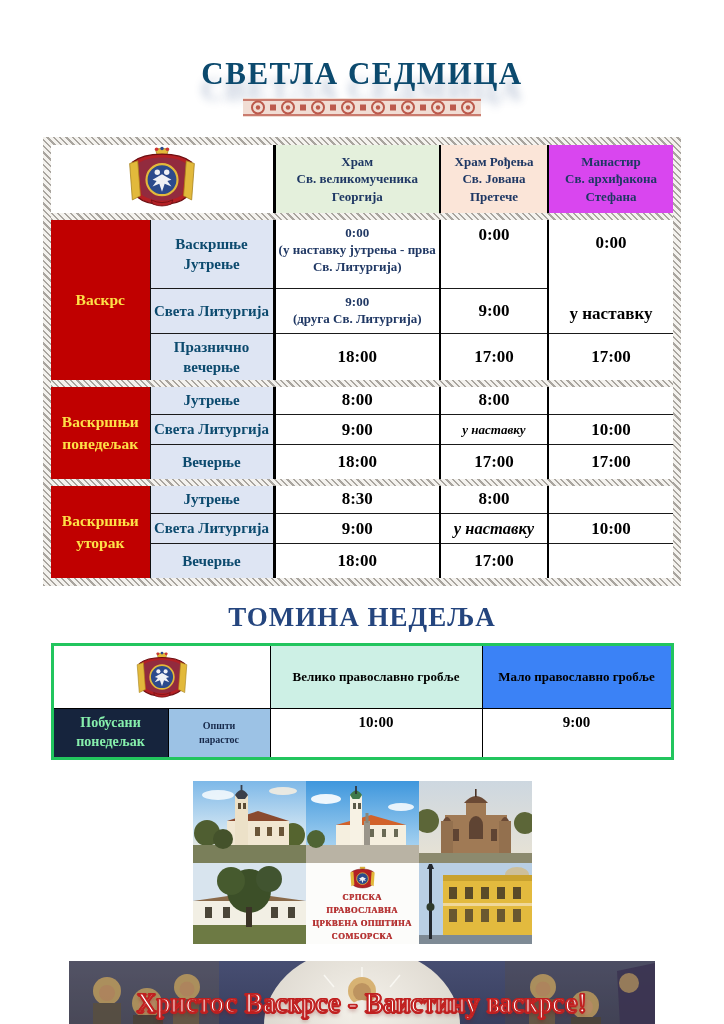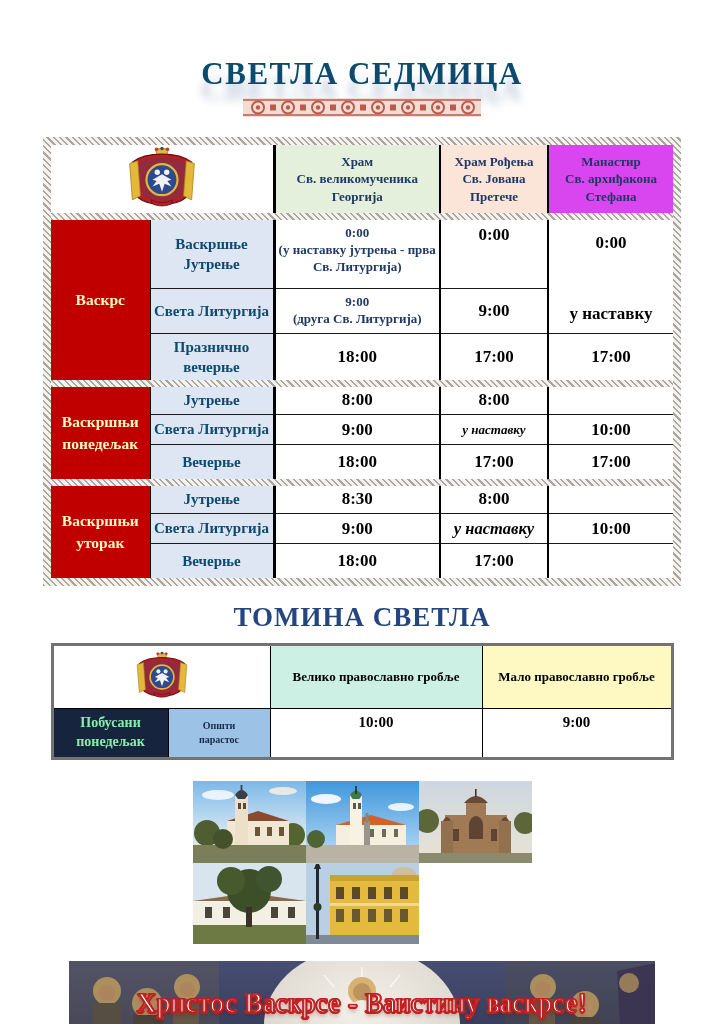--- a/index.html
+++ b/index.html
@@ -29,21 +29,21 @@
   .t1wrap{width:622px;margin:20px auto 0 auto;padding:8px;}
   table.t1{border-collapse:collapse;width:622px;background:#fff;table-layout:fixed;}
   .t1 td{padding:1px 3px;text-align:center;vertical-align:middle;}
   .t1 tr.div td{height:7px;padding:0;}
   .t1 .crest-cell{background:#fff;}
   .t1 .h{font-weight:bold;font-size:13px;color:#1f3864;line-height:1.35;height:66px;}
   .t1 .green{background:#e4f0dc;}
   .t1 .pink{background:#fbe5d8;}
   .t1 .yellow{background:#d946ef;}
   .t1 .gname{
-    background:#c00000;color:#fef9c3;font-weight:bold;font-size:15.5px;
+    background:#c00000;color:#fde047;font-weight:bold;font-size:15.5px;
     line-height:1.4;border-right:1.6px solid #111;
   }
   .t1 .svc{
     background:#dee5f3;color:#0c4a6e;font-weight:bold;font-size:15px;line-height:1.35;
   }
   .t1 .val{font-weight:bold;font-size:17px;color:#000;}
   .t1 .smallnavy{font-size:13px;color:#203864;line-height:1.3;}
   .t1 .top{vertical-align:top;padding-top:5px;}
   .t1 .gap{line-height:2.1;}
   .t1 .ital{font-style:italic;font-size:13px;font-weight:bold;}
@@ -54,27 +54,27 @@
   .t1 .r1{height:54px;}.t1 .r2{height:38px;}.t1 .r3{height:46px;}
   .t1 .s1{height:28px;}.t1 .s2{height:30px;}.t1 .s3{height:34px;}
 
   
   .week2-title{
     margin:16px 0 0 0;text-align:center;
     font-size:27px;font-weight:bold;letter-spacing:1px;color:#24457e;
   }
   table.t2{
     border-collapse:collapse;width:620px;margin:10px auto 0 auto;
-    border:3px solid #737373;table-layout:fixed;background:#fff;
+    border:3px solid #22c55e;table-layout:fixed;background:#fff;
   }
   .t2 td{border:1.6px solid #000;text-align:center;vertical-align:middle;padding:1px 3px;}
   .t2 .crest2{background:#fff;height:60px;}
   .t2 .h2c{font-weight:bold;font-size:13px;color:#000;}
   .t2 .mint{background:#cdf0e5;}
-  .t2 .olive{background:#fef9c3;text-align:center;}
+  .t2 .olive{background:#3b82f6;text-align:center;}
   .t2 .day{background:#16243d;color:#86efac;font-weight:bold;font-size:14px;line-height:1.35;height:46px;}
   .t2 .svc2{background:#9cc2e5;color:#17294a;font-weight:bold;font-size:10px;line-height:1.35;}
   .t2 .t2val{font-weight:bold;font-size:15px;color:#000;vertical-align:top;padding-top:5px;}
 
   
   .collage{
     width:339px;margin:21px auto 0 auto;
     display:grid;grid-template-columns:113px 113px 113px;grid-template-rows:82px 81px;
   }
   .tile{overflow:hidden;position:relative;}
@@ -258,21 +258,21 @@
   <tr class="s3">
     <td class="svc bt">Вечерње</td>
     <td class="val bl3 bt">18:00</td>
     <td class="val bl2 bt">17:00</td>
     <td class="val bl2 bt"></td>
   </tr>
 </tbody>
     </table>
 </div>
 
-<h2 class="week2-title">ТОМИНА СВЕТЛА</h2>
+<h2 class="week2-title">ТОМИНА НЕДЕЉА</h2>
 
 <table class="t2">
   <colgroup>
     <col style="width:116px">
       <col style="width:102px">
       <col style="width:212px">
       <col style="width:190px">
   </colgroup>
   <tbody>
       <tr>
@@ -404,20 +404,33 @@
       <rect x="78" y="44" width="7" height="11" fill="#4a4538"></rect>
         <rect x="95" y="44" width="7" height="11" fill="#4a4538"></rect>
       <rect x="0" y="62" width="113" height="19" fill="#6d7a44"></rect>
       <circle cx="56" cy="28" r="22" fill="#3c4f28"></circle>
       <circle cx="38" cy="18" r="14" fill="#465a2e"></circle>
       <circle cx="76" cy="16" r="13" fill="#415430"></circle>
       <rect x="53" y="44" width="6" height="20" fill="#3a3226"></rect>
     </svg>
   </div>
 
+  <div class="tile org-tile">
+    <svg width="30" height="24" viewBox="0 0 60 46" xmlns="http://www.w3.org/2000/svg">
+      <path d="M25 2 h10 l-1.5 5 h-7 z" fill="#e2b93b" stroke="#a8831f" stroke-width="0.6"></path>
+      <path d="M8 12 C18 4 42 4 52 12 L48 38 C40 45 20 45 12 38 Z" fill="#b42025" stroke="#6e0f12" stroke-width="1"></path>
+      <path d="M6 13 l6 -2 2 26 -6 3 z" fill="#e2b93b"></path>
+        <path d="M54 13 l-6 -2 -2 26 6 3 z" fill="#e2b93b"></path>
+      <circle cx="30" cy="25" r="11.5" fill="#2c4a8c" stroke="#e2b93b" stroke-width="1.6"></circle>
+      <path d="M30 21 l-7 4 3 1 -3 4 5 -2 2 6 2 -6 5 2 -3 -4 3 -1 z" fill="#f0f0f5"></path>
+    </svg>
+    <div class="org-text prel">СРПСКА ПРАВОСЛАВНА
+ЦРКВЕНА ОПШТИНА
+СОМБОРСКА</div>
+  </div>
 
   <div class="tile">
     <svg viewBox="0 0 113 81" preserveAspectRatio="none" xmlns="http://www.w3.org/2000/svg">
       <rect width="113" height="81" fill="#b9cfe4"></rect>
       <rect x="24" y="16" width="89" height="65" fill="#e3ba3e"></rect>
       <rect x="24" y="12" width="89" height="6" fill="#c9a22f"></rect>
       <path d="M86 12 a12 8 0 0 1 24 0 z" fill="#cdbf9a"></path>
       <rect x="30" y="24" width="8" height="12" fill="#5a4a28"></rect>
         <rect x="46" y="24" width="8" height="12" fill="#5a4a28"></rect>
       <rect x="62" y="24" width="8" height="12" fill="#5a4a28"></rect>

